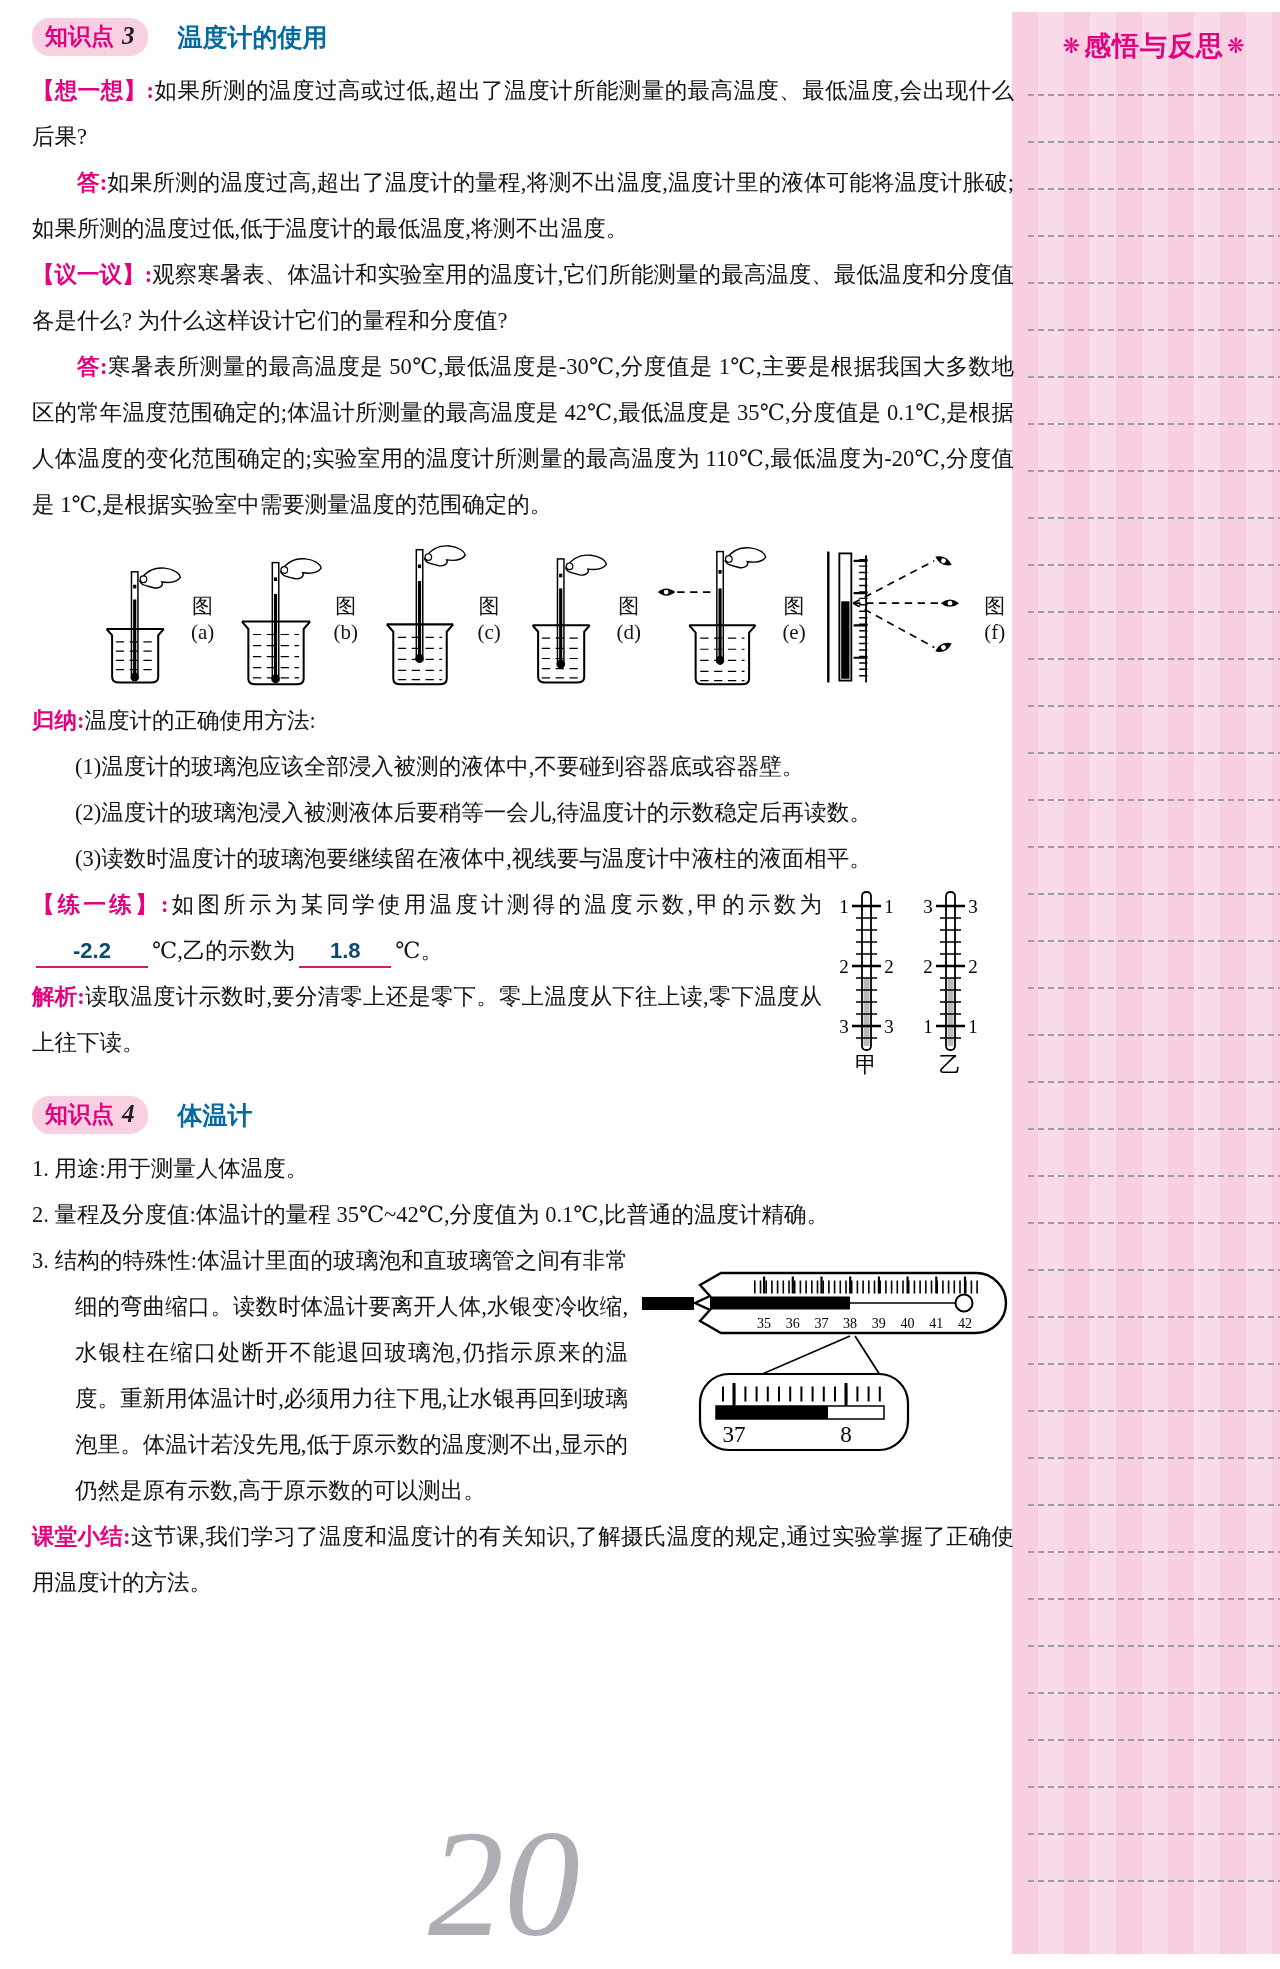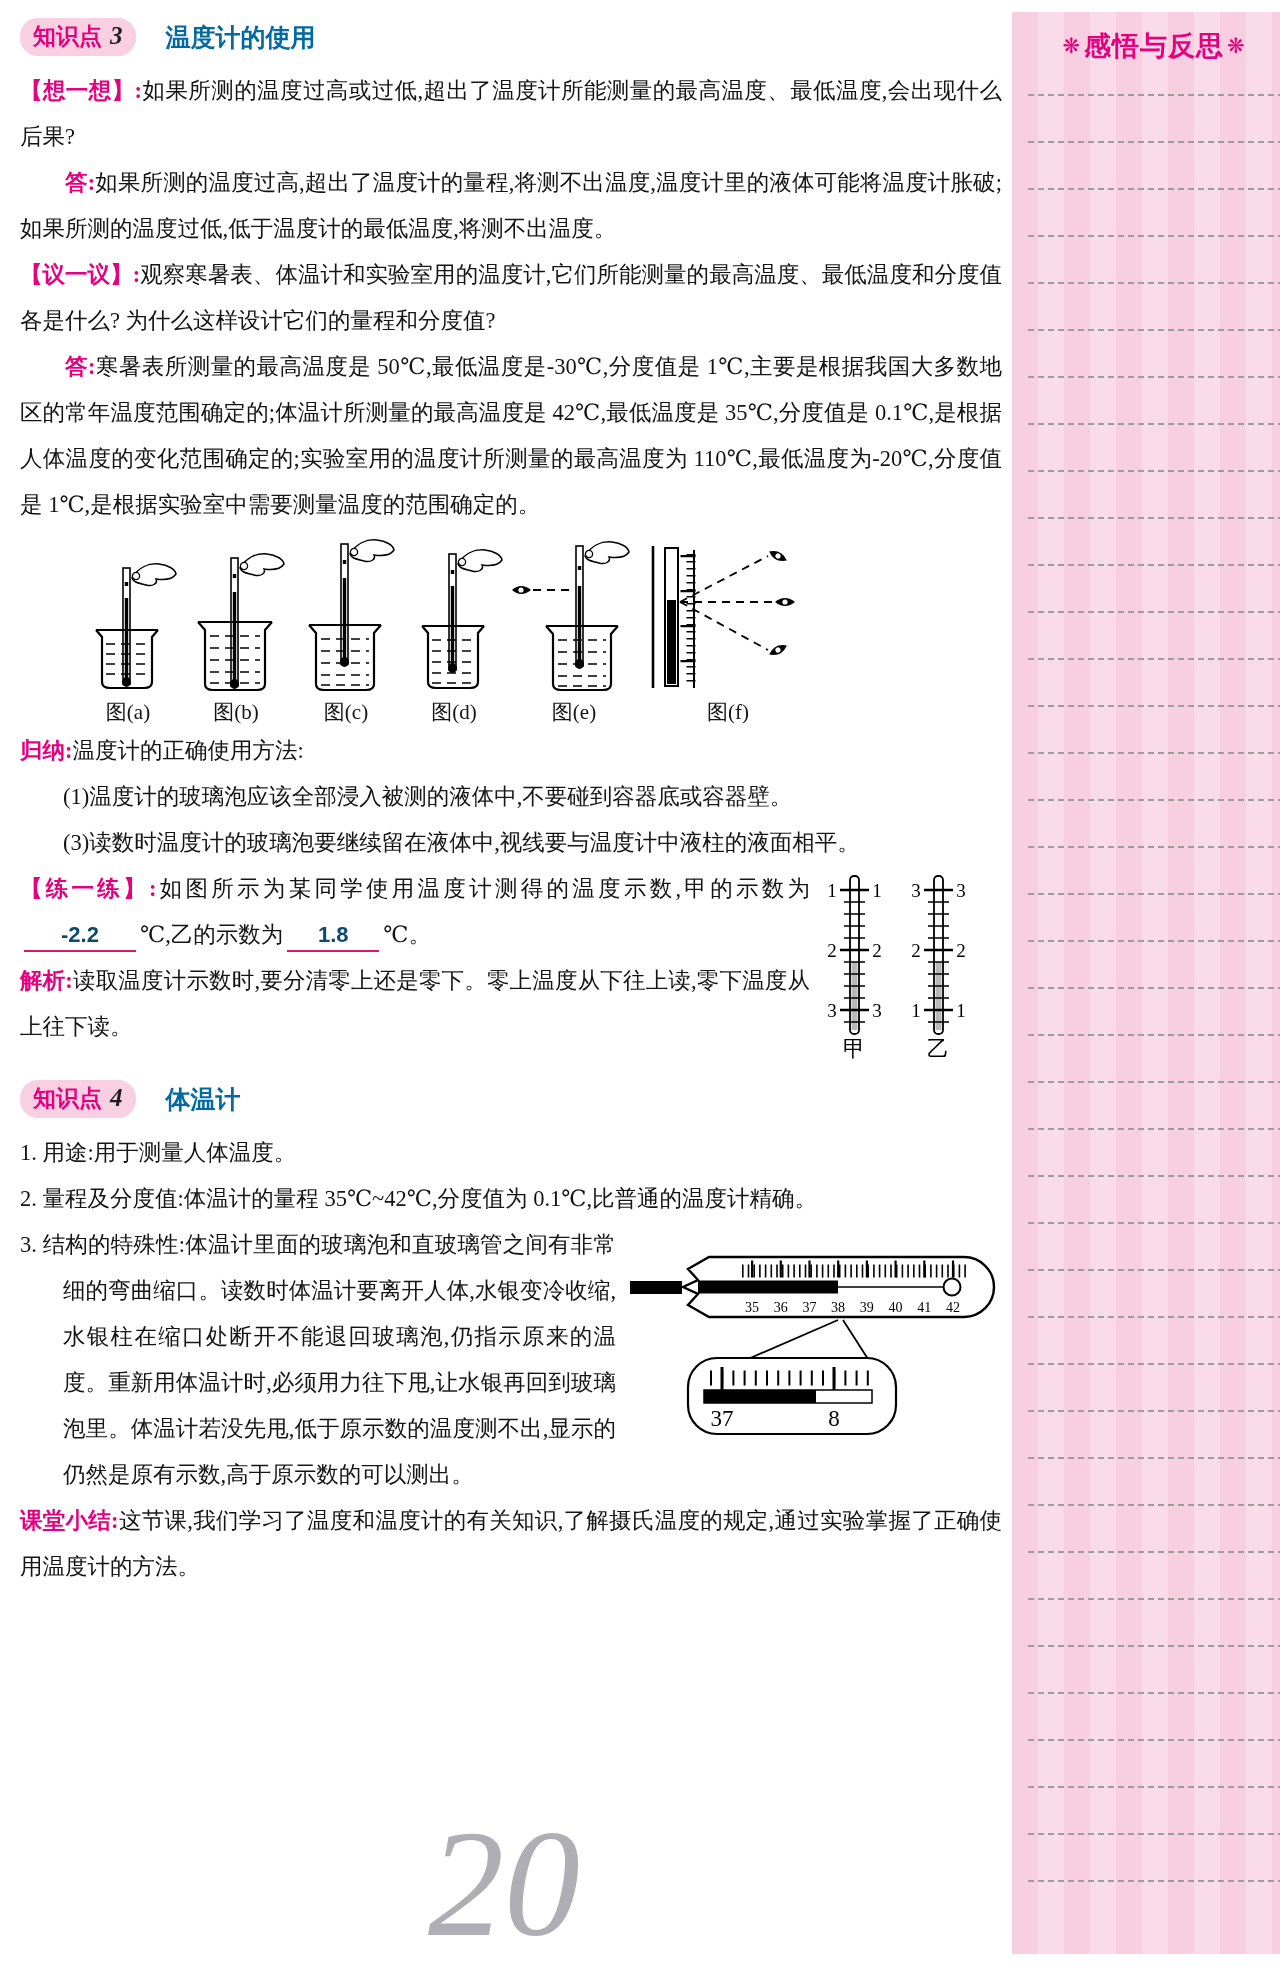--- a/index.html
+++ b/index.html
@@ -20,21 +20,21 @@
     margin-top:16px;text-align:center;
     font-family:"Liberation Sans","DejaVu Sans",sans-serif;
     font-weight:bold;font-size:27px;color:#e4007f;letter-spacing:1px;
     white-space:nowrap;
   }
   .flower{font-size:21px;margin:0 3px;vertical-align:2px;}
   .ruled{margin:30px 12px 0 16px;}
   .rline{height:0;border-bottom:2px dashed #9d9d9d;margin-bottom:45px;}
 
   
-  .content{position:absolute;left:20px;top:16px;width:982px;z-index:1;}
+  .content{position:absolute;left:32px;top:16px;width:982px;z-index:1;}
   .kp-row{display:flex;align-items:center;margin:2px 0 12px 0;}
   .kp-badge{
     background:#f9cfe2;border-radius:18px;padding:3px 13px 4px 13px;
     font-family:"Liberation Sans","DejaVu Sans",sans-serif;font-weight:bold;
     font-size:23px;color:#e4007f;display:inline-flex;align-items:baseline;gap:8px;
   }
   .kp-badge i{color:#1c1c1c;font-family:"Liberation Serif",serif;font-size:25px;font-weight:bold;}
   .kp-title{
     font-family:"Liberation Sans","DejaVu Sans",sans-serif;font-weight:bold;
     font-size:25px;margin-left:30px;color:#0369a1;
@@ -49,21 +49,21 @@
   .blank{
     display:inline-block;min-width:112px;text-align:center;
     border-bottom:2.5px solid #d81b60;line-height:30px;margin:0 4px;
     font-family:"Liberation Sans","DejaVu Sans",sans-serif;
     font-weight:bold;color:#0c4a6e;font-size:22px;text-indent:0;
   }
   .blank.narrow{min-width:92px;}
 
   
   .figrow{display:flex;align-items:flex-end;margin:10px 0 2px 58px;gap:6px;}
-  .fig{display:flex;flex-direction:column;align-items:center;text-align:center;}
+  .fig{display:flex;flex-direction:row;align-items:center;text-align:center;}
   .fig-label{font-size:21px;margin-top:2px;color:#141414;}
 
   
   .practice-wrap{overflow:visible;}
   .jiayi{float:right;display:flex;gap:20px;width:180px;margin:4px 0 4px 12px;}
   .jy{display:flex;flex-direction:column;align-items:center;}
 
   
   .clinical{float:right;width:372px;margin:6px 0 2px 14px;}
 
@@ -292,20 +292,21 @@
             <path d="M0,8 Q10,0 20,8 Q10,16 0,8 Z" fill="#000"></path>
               <circle cx="10" cy="8" r="2.6" fill="#fff"></circle>
           </g>
         </svg>
         <div class="fig-label">图(f)</div>
       </div>
     </div>
 
     <p class="t sum-head"><b class="mag">归纳:</b><span>温度计的正确使用方法:</span></p>
     <p class="t sum-item">(1)温度计的玻璃泡应该全部浸入被测的液体中,不要碰到容器底或容器壁。</p>
+    <p class="t sum-item">(2)温度计的玻璃泡浸入被测液体后要稍等一会儿,待温度计的示数稳定后再读数。</p>
     <p class="t sum-item">(3)读数时温度计的玻璃泡要继续留在液体中,视线要与温度计中液柱的液面相平。</p>
 
     <div class="practice-wrap">
       <div class="jiayi">
         <div class="jy">
           <svg width="64" height="190" viewBox="0 0 64 190">
             <rect x="28" y="6" width="9" height="158" rx="4" fill="#fff" stroke="#000" stroke-width="1.8"></rect>
             <rect x="29.5" y="92" width="6" height="68" fill="#b9b9b9"></rect>
             <path d="M18,20 H47 M18,80 H47 M18,140 H47" stroke="#000" stroke-width="2.6" fill="none"></path>
             <path d="M22,32H43 M22,44H43 M22,56H43 M22,68H43 M22,92H43 M22,104H43 M22,116H43 M22,128H43 M22,152H43" stroke="#000" stroke-width="1.6" fill="none"></path>

